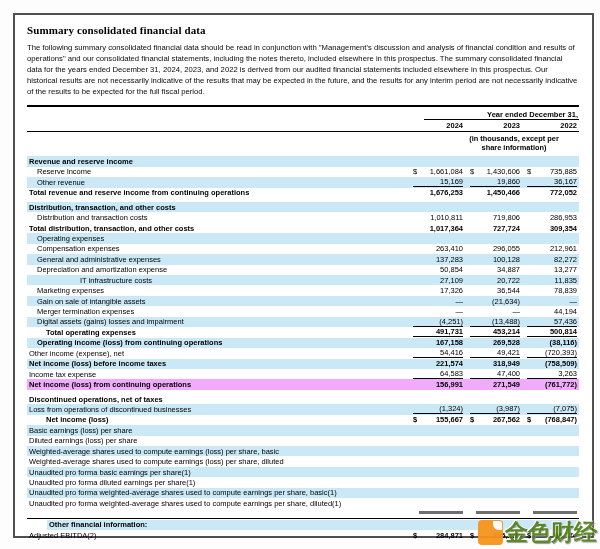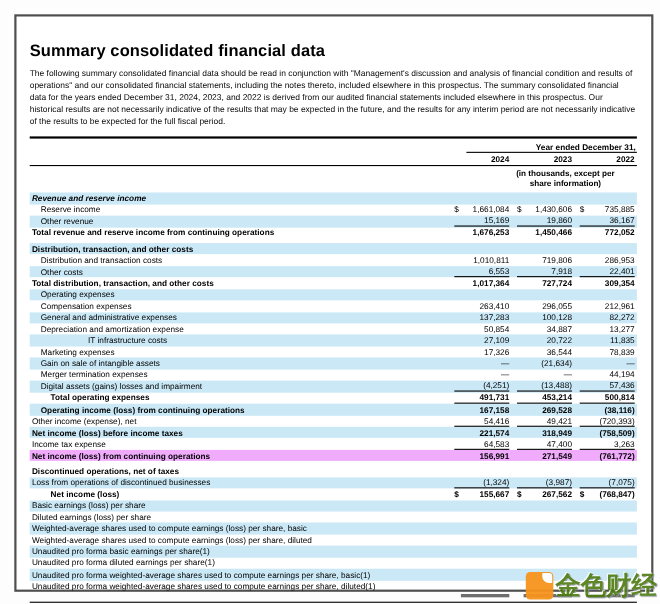--- a/index.html
+++ b/index.html
@@ -2,21 +2,21 @@
 <html><head>
 <meta charset="utf-8">
 <style>
   * { margin:0; padding:0; box-sizing:border-box; }
   html,body { width:600px; height:549px; background:#fdfdfd; font-family:"Liberation Sans", sans-serif; color:#000; }
   body { position:relative; overflow:hidden; }
 
   .frame { position:absolute; left:13px; top:13px; width:581px; height:525px;
            border:2px solid #4f4f4f; background:#fff; padding:8px 13px 0 12px; }
 
-  .title { font-size:15px; font-weight:bold; margin:15px 0 7px 0; letter-spacing:.1px; }
+  .title { font-size:11px; font-weight:bold; margin:1px 0 7px 0; letter-spacing:.1px;font-family:Liberation Serif, serif; }
   .intro { font-size:7.7px; line-height:1.42; color:#0a0a0a; text-align:left; }
 
   .rule-thick { border-top:2px solid #000; margin-top:7px; }
 
   .hdr-right { display:flex; flex-direction:column; align-items:flex-end; }
   .period { width:155px; text-align:right; font-size:7.5px; font-weight:bold;
             border-bottom:1px solid #000; padding:1px 1px 0 0; margin-top:2px; }
   .years { display:flex; justify-content:flex-end; width:100%;
            border-bottom:1.5px solid #000; padding:1px 0 1px 0; }
   .year-cell { width:57px; text-align:right; font-size:7.5px; font-weight:bold; padding-right:2px; }
@@ -67,21 +67,21 @@
       <div class="year-cell">2023</div>
       <div class="year-cell">2022</div>
     </div>
     <div class="units">
       <span>(in thousands, except per</span><br>
       <span>share information)</span>
     </div>
   </div>
 
   <div class="rows">
-      <div class="row blue" style="background: rgb(202, 232, 246); font-style: italic;">
+      <div class="row blue" style="background: rgb(202, 232, 246);">
         <div class="lbl b">Revenue and reserve income</div>
         <div class="cell">
           <div class="cin">
             <span class="num"></span>
           </div>
         </div>
         <div class="cell">
           <div class="cin">
             <span class="num"></span>
           </div>
@@ -175,38 +175,20 @@
           </div>
         </div>
         <div class="cell">
           <div class="cin">
             <span class="num">719,806</span>
           </div>
         </div>
         <div class="cell">
           <div class="cin">
             <span class="num">286,953</span>
-          </div>
-        </div>
-      </div>
-      <div class="row blue" style="background: rgb(202, 232, 246);">
-        <div class="lbl i1">Other costs</div>
-        <div class="cell">
-          <div class="cin ul">
-            <span class="num">6,553</span>
-          </div>
-        </div>
-        <div class="cell">
-          <div class="cin ul">
-            <span class="num">7,918</span>
-          </div>
-        </div>
-        <div class="cell">
-          <div class="cin ul">
-            <span class="num">22,401</span>
           </div>
         </div>
       </div>
       <div class="row boldvals">
         <div class="lbl b">Total distribution, transaction, and other costs</div>
         <div class="cell">
           <div class="cin">
             <span class="num">1,017,364</span>
           </div>
         </div>

